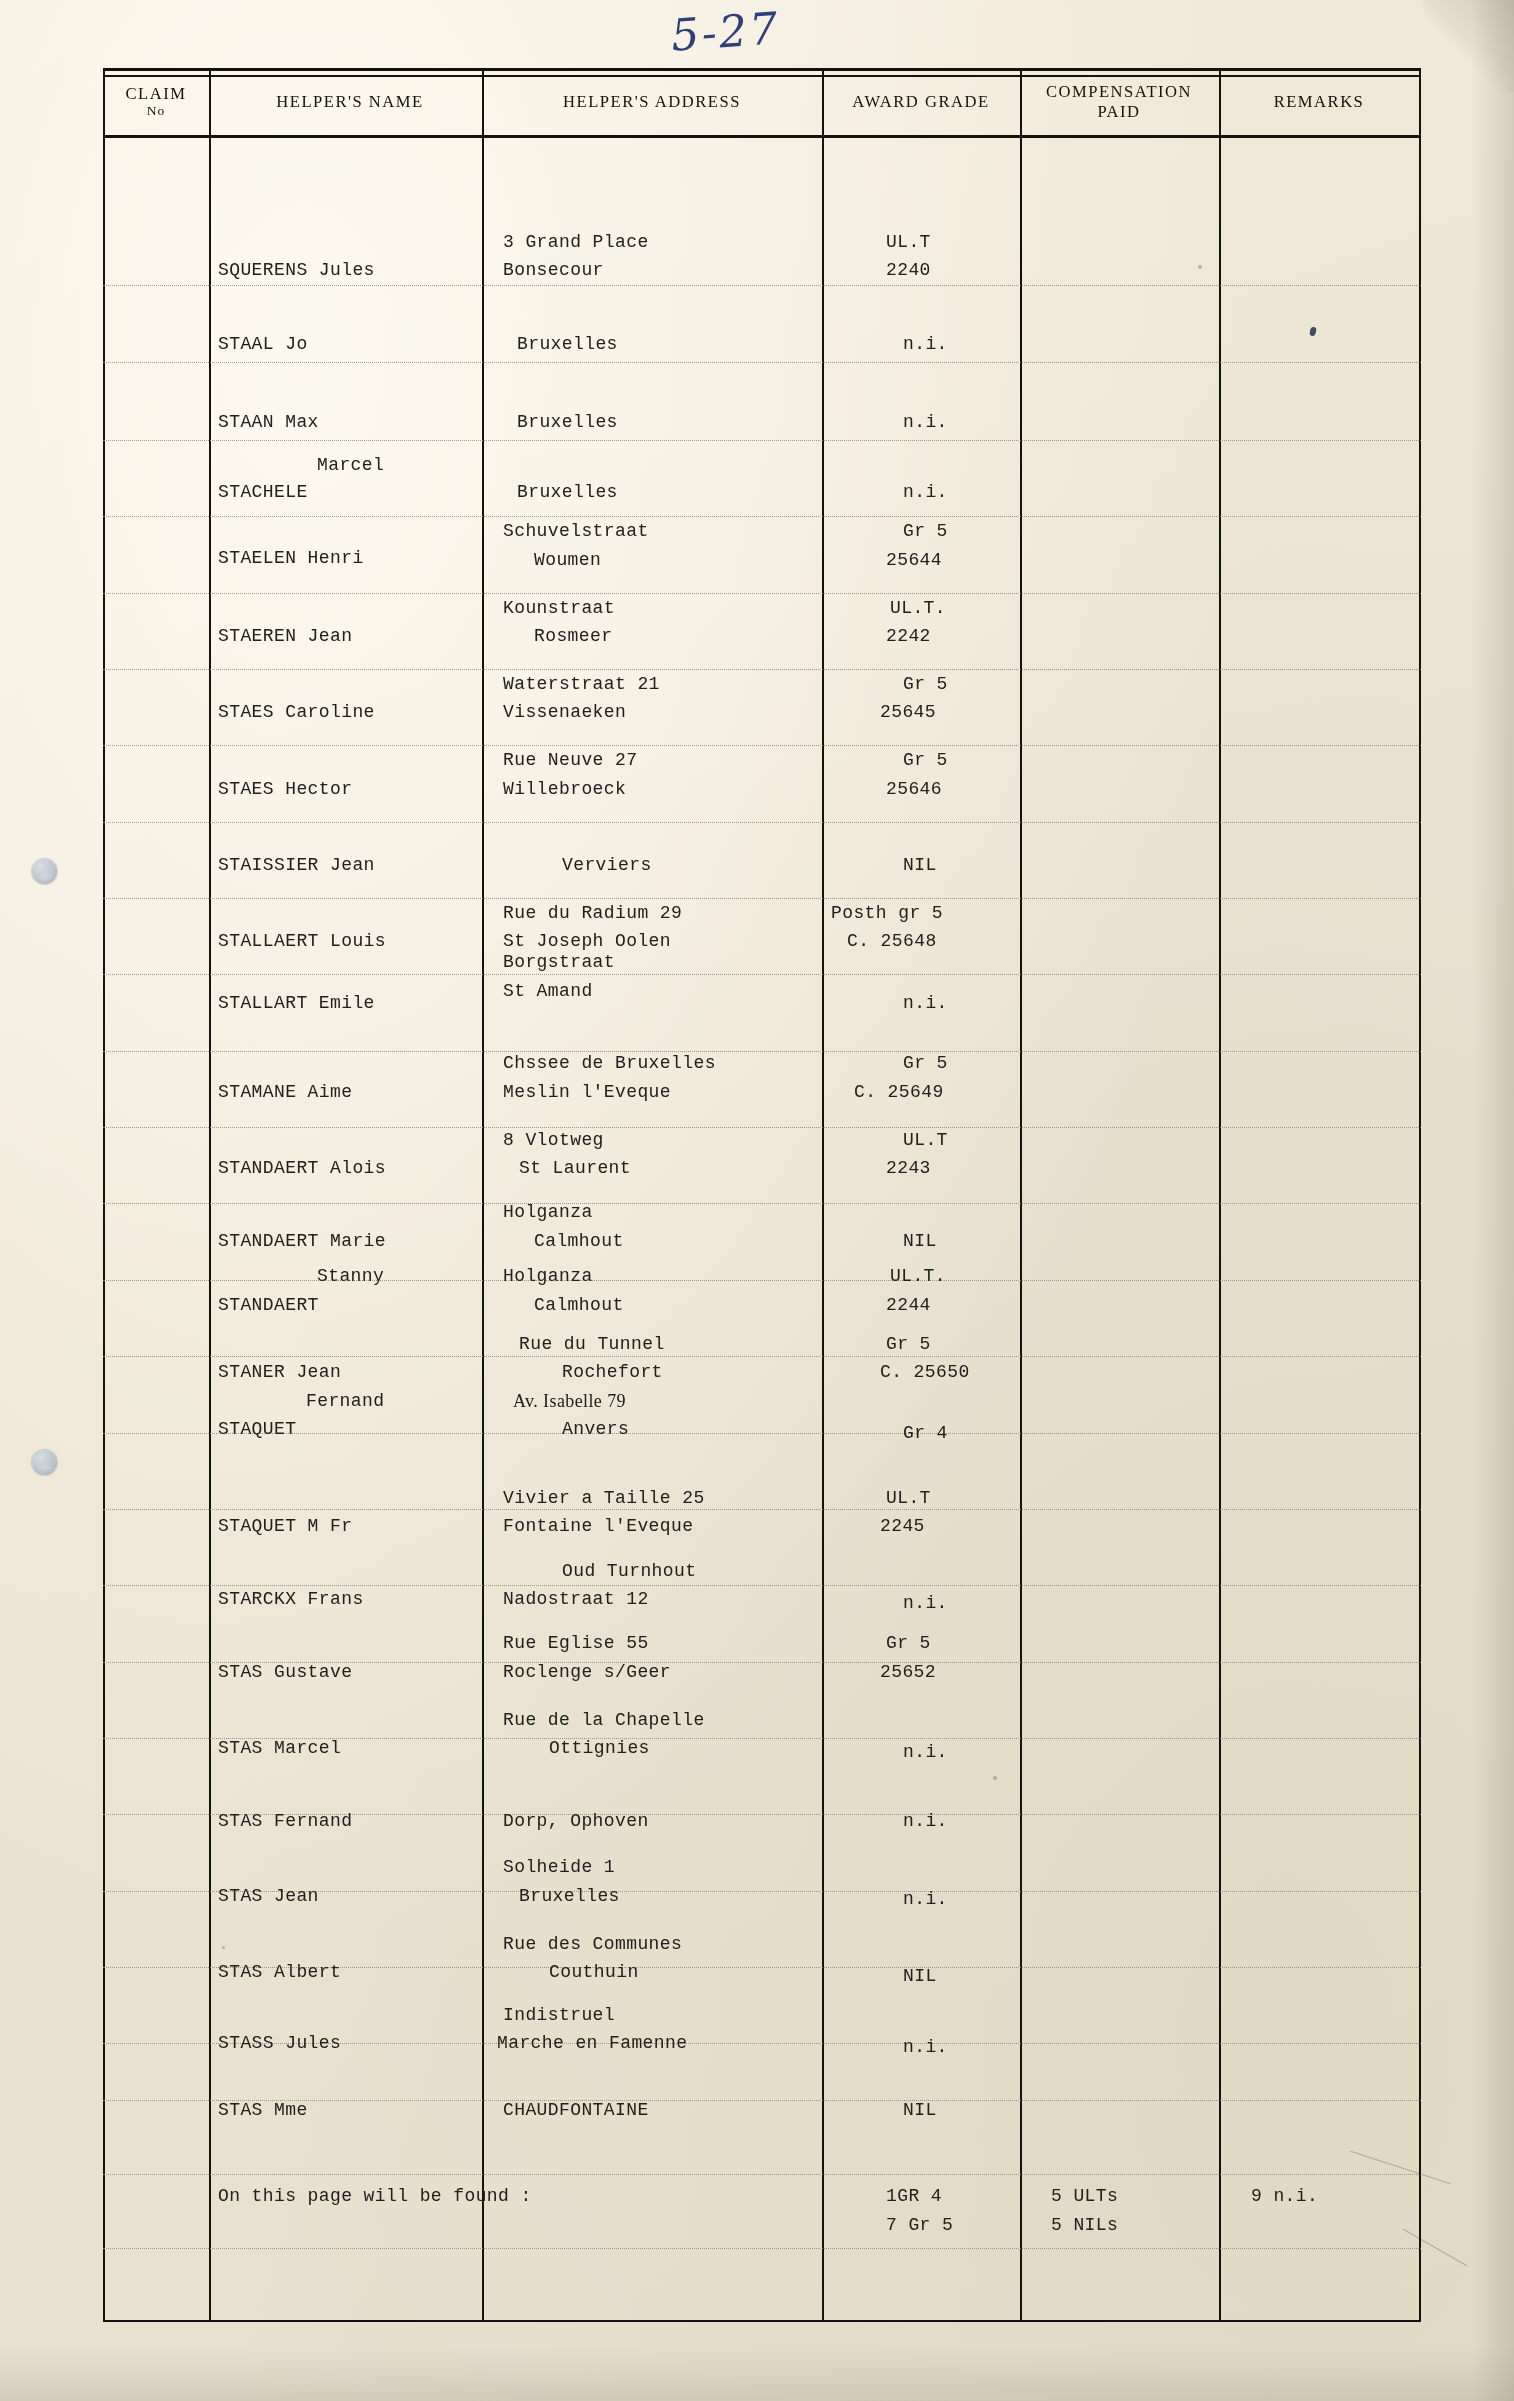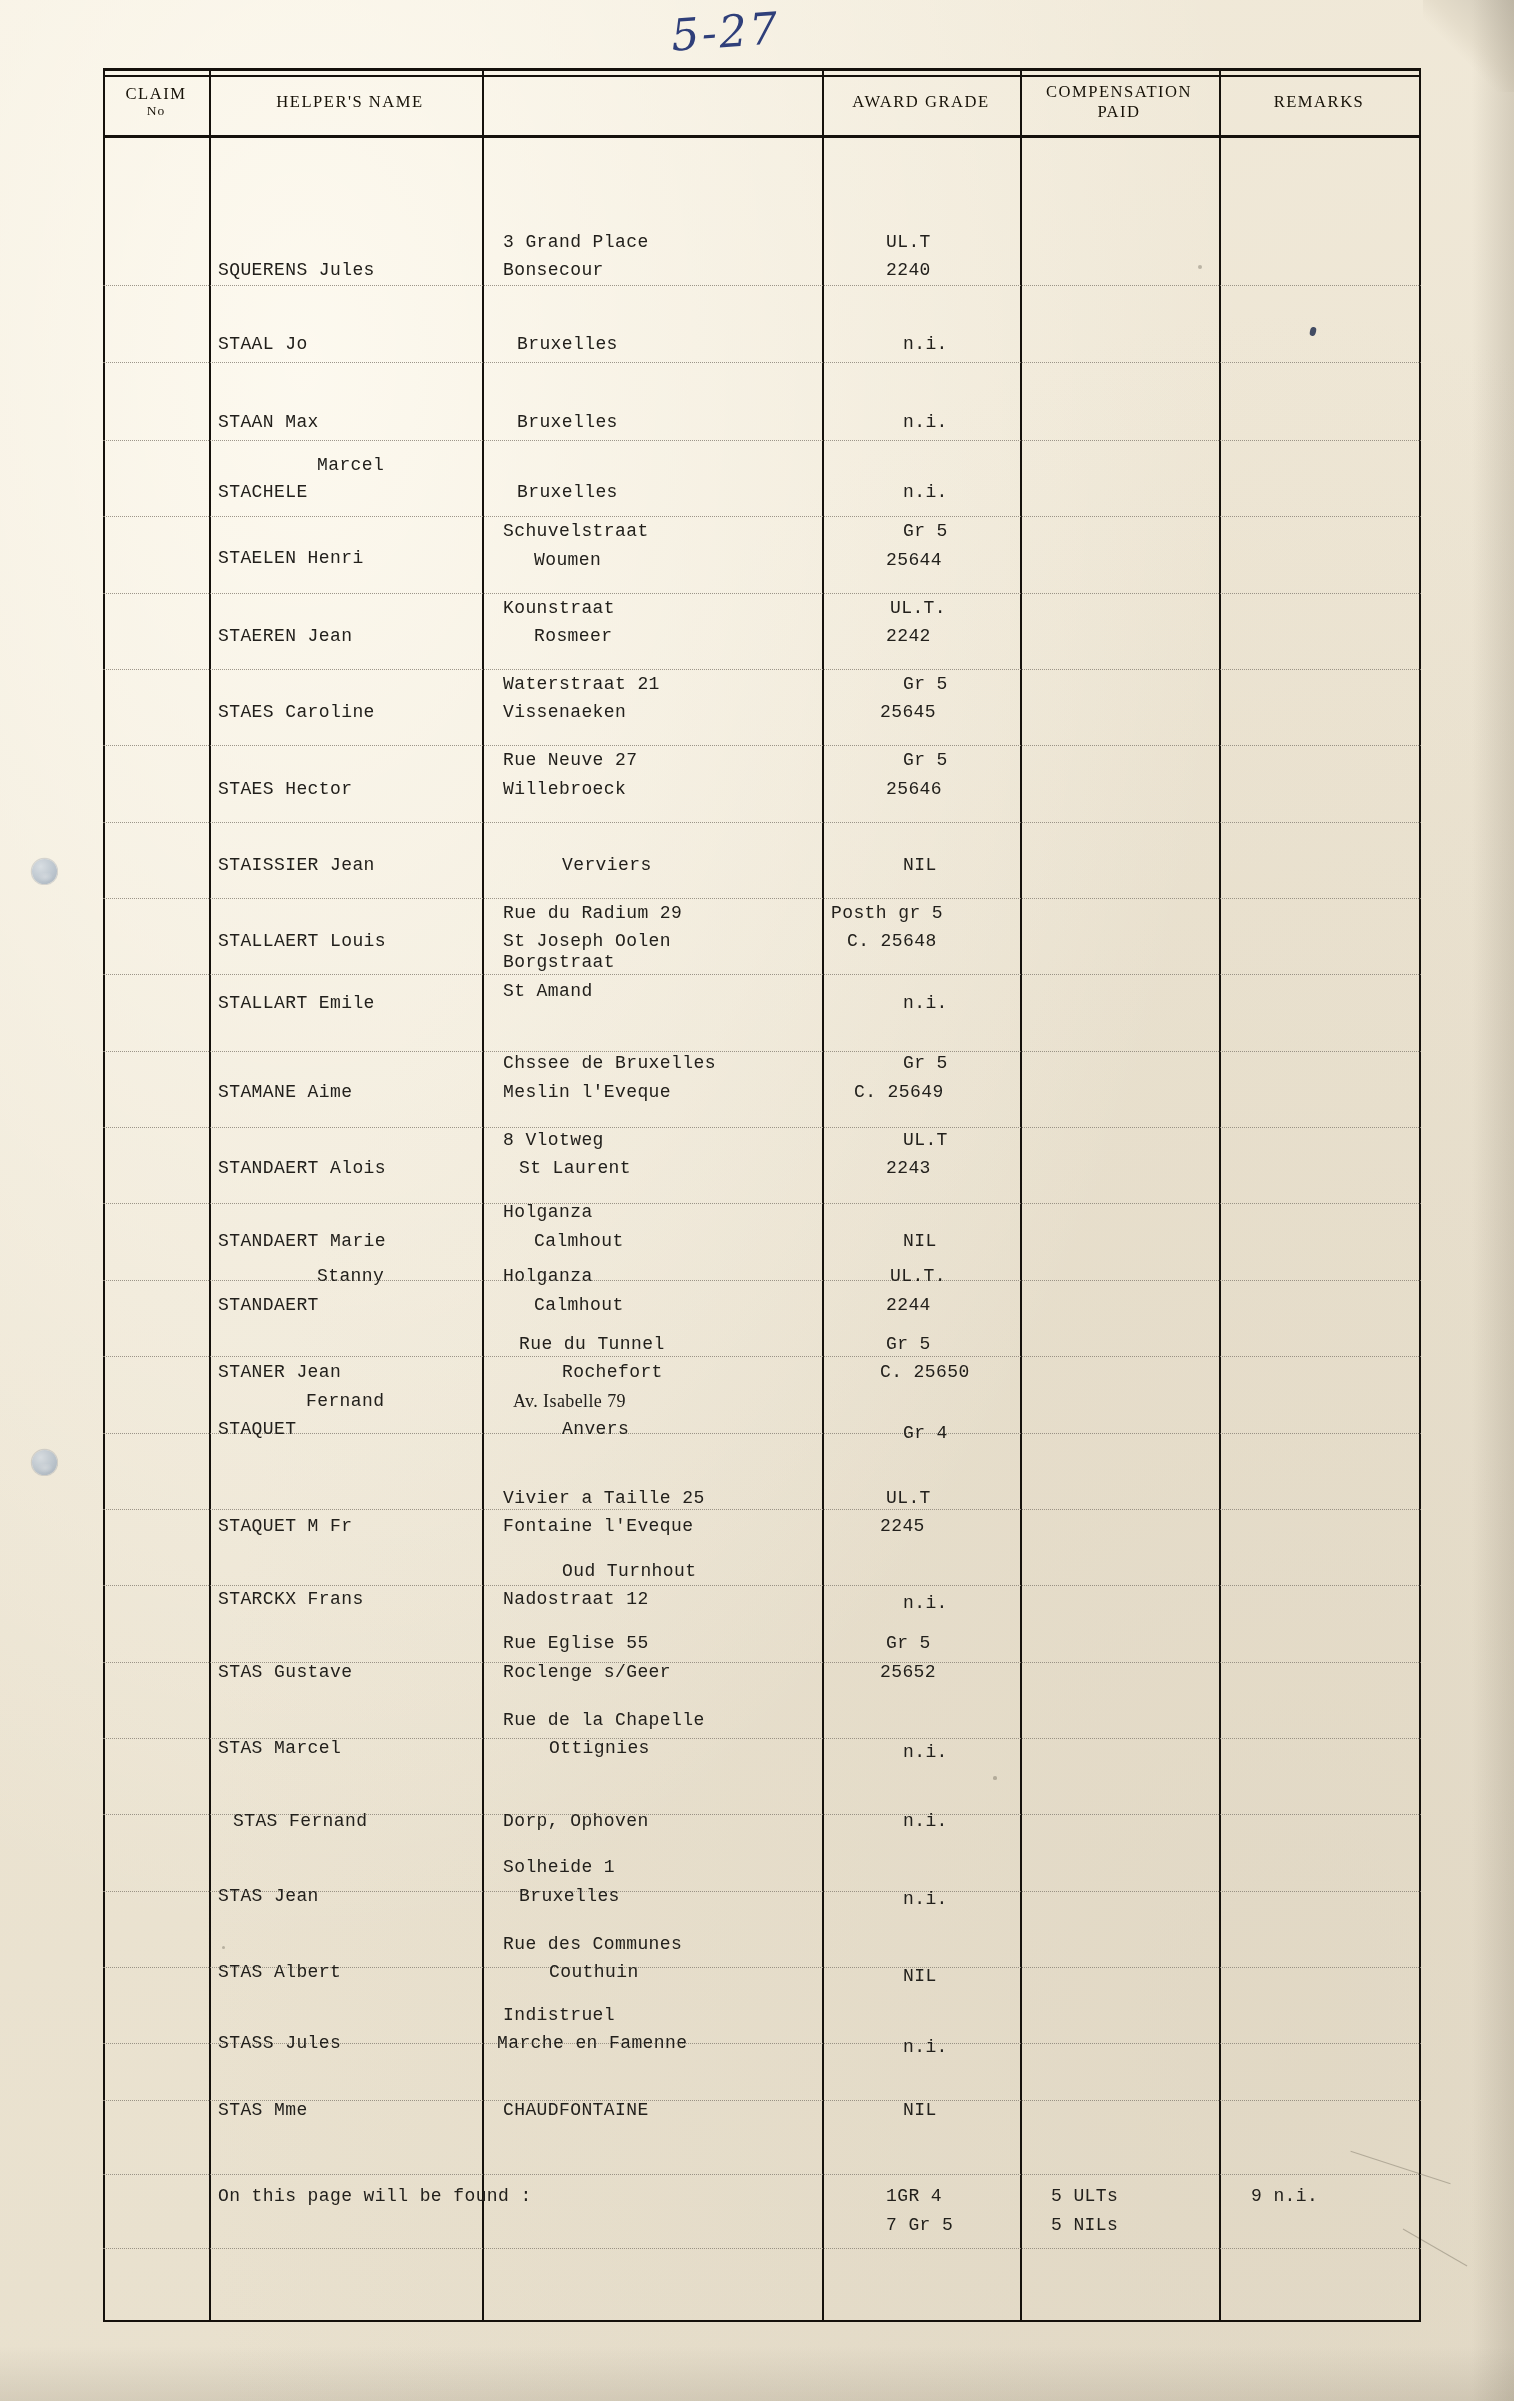--- a/index.html
+++ b/index.html
@@ -191,20 +191,21 @@
     <div class="rule v" style="left:1316px;"></div>
 
     <div class="header">
       <div class="hcell" style="left:0px; width:106px;">
         <div>
           <span>CLAIM</span>
           <span class="sub">No</span>
         </div>
       </div>
       <div class="hcell" style="left:106px; width:282px;">HELPER'S NAME</div>
+      <div class="hcell" style="left:379px; width:340px;">HELPER'S ADDRESS</div>
       <div class="hcell" style="left:719px; width:198px;">AWARD GRADE</div>
       <div class="hcell" style="left:917px; width:198px;">
         <div>
           <span>COMPENSATION</span>
           <span>PAID</span>
         </div>
       </div>
       <div class="hcell" style="left:1116px; width:200px;">REMARKS</div>
     </div>
 
@@ -346,21 +347,21 @@
     <div class="row-text t-addr" style="left:400px; top:1565px;">Rue Eglise 55</div>
     <div class="row-text t-addr" style="left:400px; top:1594px;">Roclenge s/Geer</div>
     <div class="row-text t-grade" style="left:783px; top:1565px;">Gr 5</div>
     <div class="row-text t-grade" style="left:777px; top:1594px;">25652</div>
 
     <div class="row-text t-name" style="left:115px; top:1670px;">STAS Marcel</div>
     <div class="row-text t-addr" style="left:400px; top:1642px;">Rue de la Chapelle</div>
     <div class="row-text t-addr" style="left:446px; top:1670px;">Ottignies</div>
     <div class="row-text t-grade" style="left:800px; top:1674px;">n.i.</div>
 
-    <div class="row-text t-name" style="left:130px; top:1743px;">STAS Fernand</div>
+    <div class="row-text t-name" style="left:115px; top:1743px;">STAS Fernand</div>
     <div class="row-text t-addr" style="left:400px; top:1743px;">Dorp, Ophoven</div>
     <div class="row-text t-grade" style="left:800px; top:1743px;">n.i.</div>
 
     <div class="row-text t-name" style="left:115px; top:1818px;">STAS Jean</div>
     <div class="row-text t-addr" style="left:400px; top:1789px;">Solheide 1</div>
     <div class="row-text t-addr" style="left:416px; top:1818px;">Bruxelles</div>
     <div class="row-text t-grade" style="left:800px; top:1821px;">n.i.</div>
 
     <div class="row-text t-name" style="left:115px; top:1894px;">STAS Albert</div>
     <div class="row-text t-addr" style="left:400px; top:1866px;">Rue des Communes</div>

